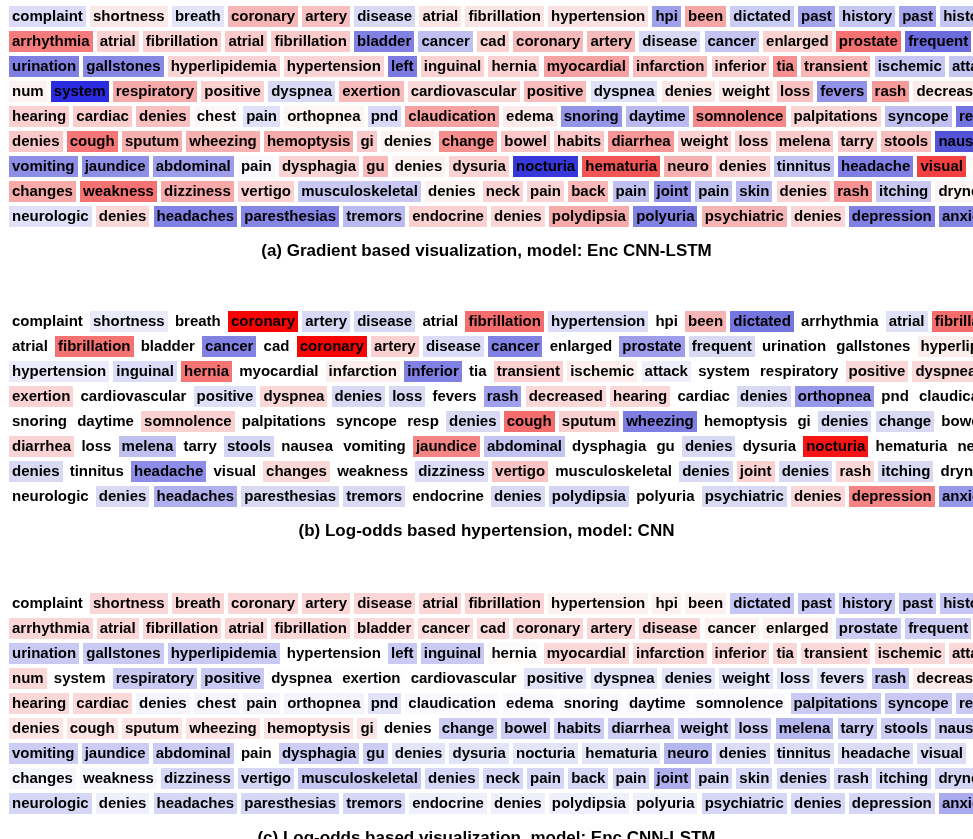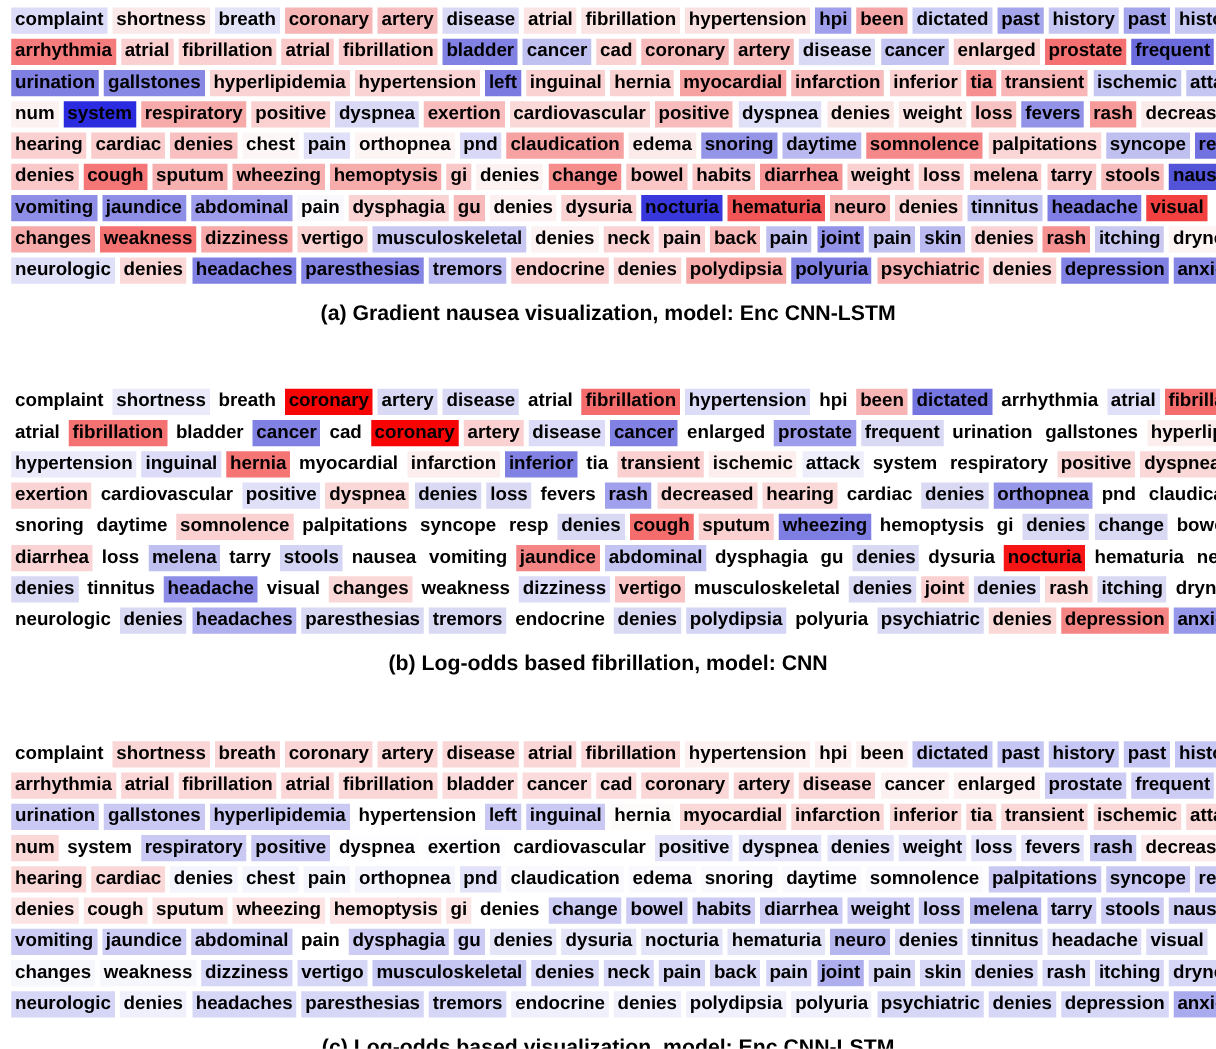--- a/index.html
+++ b/index.html
@@ -60,35 +60,35 @@
         <div class="text-line"><span class="chip" style="background-color: rgb(220, 220, 248);">complaint</span> <span class="chip" style="background-color: rgb(251, 233, 233);">shortness</span> <span class="chip" style="background-color: rgb(228, 228, 248);">breath</span> <span class="chip" style="background-color: rgb(247, 182, 182);">coronary</span> <span class="chip" style="background-color: rgb(247, 191, 191);">artery</span> <span class="chip" style="background-color: rgb(217, 217, 245);">disease</span> <span class="chip" style="background-color: rgb(251, 228, 228);">atrial</span> <span class="chip" style="background-color: rgb(251, 228, 228);">fibrillation</span> <span class="chip" style="background-color: rgb(251, 226, 226);">hypertension</span> <span class="chip" style="background-color: rgb(159, 159, 236);">hpi</span> <span class="chip" style="background-color: rgb(246, 166, 166);">been</span> <span class="chip" style="background-color: rgb(204, 205, 244);">dictated</span> <span class="chip" style="background-color: rgb(165, 165, 236);">past</span> <span class="chip" style="background-color: rgb(198, 198, 242);">history</span> <span class="chip" style="background-color: rgb(165, 165, 236);">past</span> <span class="chip" style="background-color: rgb(198, 198, 242);">history</span></div>
         <div class="text-line"><span class="chip" style="background-color: rgb(245, 124, 124);">arrhythmia</span> <span class="chip" style="background-color: rgb(250, 208, 208);">atrial</span> <span class="chip" style="background-color: rgb(250, 208, 208);">fibrillation</span> <span class="chip" style="background-color: rgb(250, 202, 202);">atrial</span> <span class="chip" style="background-color: rgb(250, 202, 202);">fibrillation</span> <span class="chip" style="background-color: rgb(129, 129, 228);">bladder</span> <span class="chip" style="background-color: rgb(192, 192, 240);">cancer</span> <span class="chip" style="background-color: rgb(250, 210, 210);">cad</span> <span class="chip" style="background-color: rgb(247, 186, 186);">coronary</span> <span class="chip" style="background-color: rgb(247, 186, 186);">artery</span> <span class="chip" style="background-color: rgb(217, 217, 245);">disease</span> <span class="chip" style="background-color: rgb(196, 196, 242);">cancer</span> <span class="chip" style="background-color: rgb(250, 210, 210);">enlarged</span> <span class="chip" style="background-color: rgb(245, 112, 112);">prostate</span> <span class="chip" style="background-color: rgb(107, 107, 221);">frequent</span></div>
         <div class="text-line"><span class="chip" style="background-color: rgb(127, 127, 226);">urination</span> <span class="chip" style="background-color: rgb(135, 135, 228);">gallstones</span> <span class="chip" style="background-color: rgb(250, 212, 212);">hyperlipidemia</span> <span class="chip" style="background-color: rgb(250, 212, 212);">hypertension</span> <span class="chip" style="background-color: rgb(122, 122, 225);">left</span> <span class="chip" style="background-color: rgb(250, 210, 210);">inguinal</span> <span class="chip" style="background-color: rgb(250, 210, 210);">hernia</span> <span class="chip" style="background-color: rgb(247, 162, 162);">myocardial</span> <span class="chip" style="background-color: rgb(248, 188, 188);">infarction</span> <span class="chip" style="background-color: rgb(250, 208, 208);">inferior</span> <span class="chip" style="background-color: rgb(246, 144, 144);">tia</span> <span class="chip" style="background-color: rgb(248, 182, 182);">transient</span> <span class="chip" style="background-color: rgb(198, 198, 242);">ischemic</span> <span class="chip" style="background-color: rgb(198, 198, 242);">attack</span></div>
         <div class="text-line"><span class="chip" style="background-color: rgb(253, 242, 242);">num</span> <span class="chip" style="background-color: rgb(43, 43, 224);">system</span> <span class="chip" style="background-color: rgb(247, 170, 170);">respiratory</span> <span class="chip" style="background-color: rgb(250, 208, 208);">positive</span> <span class="chip" style="background-color: rgb(217, 217, 245);">dyspnea</span> <span class="chip" style="background-color: rgb(248, 188, 188);">exertion</span> <span class="chip" style="background-color: rgb(250, 216, 216);">cardiovascular</span> <span class="chip" style="background-color: rgb(248, 188, 188);">positive</span> <span class="chip" style="background-color: rgb(224, 224, 248);">dyspnea</span> <span class="chip" style="background-color: rgb(251, 230, 230);">denies</span> <span class="chip" style="background-color: rgb(251, 230, 230);">weight</span> <span class="chip" style="background-color: rgb(248, 194, 194);">loss</span> <span class="chip" style="background-color: rgb(146, 146, 232);">fevers</span> <span class="chip" style="background-color: rgb(246, 154, 154);">rash</span> <span class="chip" style="background-color: rgb(251, 234, 234);">decreased</span></div>
         <div class="text-line"><span class="chip" style="background-color: rgb(250, 208, 208);">hearing</span> <span class="chip" style="background-color: rgb(250, 204, 204);">cardiac</span> <span class="chip" style="background-color: rgb(248, 192, 192);">denies</span> <span class="chip" style="background-color: rgb(253, 246, 246);">chest</span> <span class="chip" style="background-color: rgb(224, 224, 248);">pain</span> <span class="chip" style="background-color: rgb(253, 244, 244);">orthopnea</span> <span class="chip" style="background-color: rgb(217, 217, 247);">pnd</span> <span class="chip" style="background-color: rgb(247, 162, 162);">claudication</span> <span class="chip" style="background-color: rgb(251, 234, 234);">edema</span> <span class="chip" style="background-color: rgb(149, 149, 232);">snoring</span> <span class="chip" style="background-color: rgb(186, 186, 240);">daytime</span> <span class="chip" style="background-color: rgb(245, 136, 136);">somnolence</span> <span class="chip" style="background-color: rgb(250, 214, 214);">palpitations</span> <span class="chip" style="background-color: rgb(192, 192, 240);">syncope</span> <span class="chip" style="background-color: rgb(114, 114, 224);">resp</span></div>
         <div class="text-line"><span class="chip" style="background-color: rgb(250, 200, 200);">denies</span> <span class="chip" style="background-color: rgb(245, 118, 118);">cough</span> <span class="chip" style="background-color: rgb(247, 176, 176);">sputum</span> <span class="chip" style="background-color: rgb(247, 176, 176);">wheezing</span> <span class="chip" style="background-color: rgb(247, 172, 172);">hemoptysis</span> <span class="chip" style="background-color: rgb(250, 200, 200);">gi</span> <span class="chip" style="background-color: rgb(253, 242, 242);">denies</span> <span class="chip" style="background-color: rgb(246, 142, 142);">change</span> <span class="chip" style="background-color: rgb(250, 198, 198);">bowel</span> <span class="chip" style="background-color: rgb(250, 198, 198);">habits</span> <span class="chip" style="background-color: rgb(246, 150, 150);">diarrhea</span> <span class="chip" style="background-color: rgb(250, 208, 208);">weight</span> <span class="chip" style="background-color: rgb(250, 208, 208);">loss</span> <span class="chip" style="background-color: rgb(250, 202, 202);">melena</span> <span class="chip" style="background-color: rgb(250, 202, 202);">tarry</span> <span class="chip" style="background-color: rgb(248, 190, 190);">stools</span> <span class="chip" style="background-color: rgb(83, 83, 216);">nausea</span></div>
         <div class="text-line"><span class="chip" style="background-color: rgb(142, 142, 230);">vomiting</span> <span class="chip" style="background-color: rgb(142, 142, 230);">jaundice</span> <span class="chip" style="background-color: rgb(157, 157, 236);">abdominal</span> <span class="chip" style="background-color: rgb(248, 248, 253);">pain</span> <span class="chip" style="background-color: rgb(250, 212, 212);">dysphagia</span> <span class="chip" style="background-color: rgb(248, 186, 186);">gu</span> <span class="chip" style="background-color: rgb(253, 240, 240);">denies</span> <span class="chip" style="background-color: rgb(250, 210, 210);">dysuria</span> <span class="chip" style="background-color: rgb(55, 55, 220);">nocturia</span> <span class="chip" style="background-color: rgb(241, 85, 85);">hematuria</span> <span class="chip" style="background-color: rgb(247, 176, 176);">neuro</span> <span class="chip" style="background-color: rgb(250, 212, 212);">denies</span> <span class="chip" style="background-color: rgb(196, 196, 242);">tinnitus</span> <span class="chip" style="background-color: rgb(126, 126, 228);">headache</span> <span class="chip" style="background-color: rgb(243, 64, 64);">visual</span></div>
         <div class="text-line"><span class="chip" style="background-color: rgb(247, 170, 170);">changes</span> <span class="chip" style="background-color: rgb(245, 114, 114);">weakness</span> <span class="chip" style="background-color: rgb(247, 168, 168);">dizziness</span> <span class="chip" style="background-color: rgb(250, 210, 210);">vertigo</span> <span class="chip" style="background-color: rgb(200, 200, 242);">musculoskeletal</span> <span class="chip" style="background-color: rgb(253, 242, 242);">denies</span> <span class="chip" style="background-color: rgb(250, 212, 212);">neck</span> <span class="chip" style="background-color: rgb(250, 212, 212);">pain</span> <span class="chip" style="background-color: rgb(248, 184, 184);">back</span> <span class="chip" style="background-color: rgb(192, 192, 240);">pain</span> <span class="chip" style="background-color: rgb(146, 146, 232);">joint</span> <span class="chip" style="background-color: rgb(194, 194, 241);">pain</span> <span class="chip" style="background-color: rgb(186, 186, 240);">skin</span> <span class="chip" style="background-color: rgb(250, 212, 212);">denies</span> <span class="chip" style="background-color: rgb(246, 146, 146);">rash</span> <span class="chip" style="background-color: rgb(200, 200, 240);">itching</span> <span class="chip" style="background-color: rgb(253, 244, 244);">dryness</span></div>
         <div class="text-line"><span class="chip" style="background-color: rgb(224, 224, 248);">neurologic</span> <span class="chip" style="background-color: rgb(250, 216, 216);">denies</span> <span class="chip" style="background-color: rgb(129, 129, 228);">headaches</span> <span class="chip" style="background-color: rgb(133, 133, 228);">paresthesias</span> <span class="chip" style="background-color: rgb(186, 186, 240);">tremors</span> <span class="chip" style="background-color: rgb(250, 208, 208);">endocrine</span> <span class="chip" style="background-color: rgb(250, 214, 214);">denies</span> <span class="chip" style="background-color: rgb(247, 170, 170);">polydipsia</span> <span class="chip" style="background-color: rgb(129, 129, 228);">polyuria</span> <span class="chip" style="background-color: rgb(247, 180, 180);">psychiatric</span> <span class="chip" style="background-color: rgb(250, 214, 214);">denies</span> <span class="chip" style="background-color: rgb(129, 129, 228);">depression</span> <span class="chip" style="background-color: rgb(133, 133, 228);">anxiety</span></div>
       </div>
-    <div class="caption">(a) Gradient nausea visualization,  model: Enc CNN-LSTM</div>
+    <div class="caption">(a) Gradient based visualization,  model: Enc CNN-LSTM</div>
   </div>
 
   <div class="panel panel-b">
     <div class="text-block">
         <div class="text-line"><span class="chip" style="background-color: rgb(255, 255, 255);">complaint</span> <span class="chip" style="background-color: rgb(234, 234, 250);">shortness</span> <span class="chip" style="background-color: rgb(255, 255, 255);">breath</span> <span class="chip" style="background-color: rgb(247, 5, 5);">coronary</span> <span class="chip" style="background-color: rgb(217, 217, 246);">artery</span> <span class="chip" style="background-color: rgb(217, 217, 246);">disease</span> <span class="chip" style="background-color: rgb(255, 255, 255);">atrial</span> <span class="chip" style="background-color: rgb(245, 108, 108);">fibrillation</span> <span class="chip" style="background-color: rgb(220, 220, 248);">hypertension</span> <span class="chip" style="background-color: rgb(255, 255, 255);">hpi</span> <span class="chip" style="background-color: rgb(247, 180, 180);">been</span> <span class="chip" style="background-color: rgb(117, 117, 224);">dictated</span> <span class="chip" style="background-color: rgb(255, 255, 255);">arrhythmia</span> <span class="chip" style="background-color: rgb(224, 224, 248);">atrial</span> <span class="chip" style="background-color: rgb(245, 108, 108);">fibrillation</span></div>
         <div class="text-line"><span class="chip" style="background-color: rgb(255, 255, 255);">atrial</span> <span class="chip" style="background-color: rgb(245, 114, 114);">fibrillation</span> <span class="chip" style="background-color: rgb(255, 255, 255);">bladder</span> <span class="chip" style="background-color: rgb(129, 129, 228);">cancer</span> <span class="chip" style="background-color: rgb(255, 255, 255);">cad</span> <span class="chip" style="background-color: rgb(247, 5, 5);">coronary</span> <span class="chip" style="background-color: rgb(250, 208, 208);">artery</span> <span class="chip" style="background-color: rgb(220, 220, 248);">disease</span> <span class="chip" style="background-color: rgb(129, 129, 228);">cancer</span> <span class="chip" style="background-color: rgb(255, 255, 255);">enlarged</span> <span class="chip" style="background-color: rgb(157, 157, 236);">prostate</span> <span class="chip" style="background-color: rgb(217, 217, 244);">frequent</span> <span class="chip" style="background-color: rgb(255, 255, 255);">urination</span> <span class="chip" style="background-color: rgb(255, 255, 255);">gallstones</span> <span class="chip" style="background-color: rgb(253, 238, 238);">hyperlipidemia</span></div>
         <div class="text-line"><span class="chip" style="background-color: rgb(234, 234, 250);">hypertension</span> <span class="chip" style="background-color: rgb(220, 220, 248);">inguinal</span> <span class="chip" style="background-color: rgb(245, 117, 117);">hernia</span> <span class="chip" style="background-color: rgb(255, 255, 255);">myocardial</span> <span class="chip" style="background-color: rgb(253, 238, 238);">infarction</span> <span class="chip" style="background-color: rgb(129, 129, 228);">inferior</span> <span class="chip" style="background-color: rgb(255, 255, 255);">tia</span> <span class="chip" style="background-color: rgb(250, 208, 208);">transient</span> <span class="chip" style="background-color: rgb(253, 238, 238);">ischemic</span> <span class="chip" style="background-color: rgb(238, 238, 251);">attack</span> <span class="chip" style="background-color: rgb(255, 255, 255);">system</span> <span class="chip" style="background-color: rgb(255, 255, 255);">respiratory</span> <span class="chip" style="background-color: rgb(250, 216, 216);">positive</span> <span class="chip" style="background-color: rgb(250, 216, 216);">dyspnea</span></div>
         <div class="text-line"><span class="chip" style="background-color: rgb(250, 212, 212);">exertion</span> <span class="chip" style="background-color: rgb(255, 255, 255);">cardiovascular</span> <span class="chip" style="background-color: rgb(224, 224, 248);">positive</span> <span class="chip" style="background-color: rgb(250, 216, 216);">dyspnea</span> <span class="chip" style="background-color: rgb(217, 217, 244);">denies</span> <span class="chip" style="background-color: rgb(217, 217, 244);">loss</span> <span class="chip" style="background-color: rgb(255, 255, 255);">fevers</span> <span class="chip" style="background-color: rgb(160, 160, 236);">rash</span> <span class="chip" style="background-color: rgb(250, 216, 216);">decreased</span> <span class="chip" style="background-color: rgb(250, 216, 216);">hearing</span> <span class="chip" style="background-color: rgb(255, 255, 255);">cardiac</span> <span class="chip" style="background-color: rgb(217, 217, 244);">denies</span> <span class="chip" style="background-color: rgb(152, 152, 234);">orthopnea</span> <span class="chip" style="background-color: rgb(255, 255, 255);">pnd</span> <span class="chip" style="background-color: rgb(255, 255, 255);">claudication</span></div>
         <div class="text-line"><span class="chip" style="background-color: rgb(255, 255, 255);">snoring</span> <span class="chip" style="background-color: rgb(255, 255, 255);">daytime</span> <span class="chip" style="background-color: rgb(250, 208, 208);">somnolence</span> <span class="chip" style="background-color: rgb(255, 255, 255);">palpitations</span> <span class="chip" style="background-color: rgb(255, 255, 255);">syncope</span> <span class="chip" style="background-color: rgb(255, 255, 255);">resp</span> <span class="chip" style="background-color: rgb(217, 217, 244);">denies</span> <span class="chip" style="background-color: rgb(245, 108, 108);">cough</span> <span class="chip" style="background-color: rgb(250, 208, 208);">sputum</span> <span class="chip" style="background-color: rgb(125, 125, 226);">wheezing</span> <span class="chip" style="background-color: rgb(255, 255, 255);">hemoptysis</span> <span class="chip" style="background-color: rgb(255, 255, 255);">gi</span> <span class="chip" style="background-color: rgb(217, 217, 244);">denies</span> <span class="chip" style="background-color: rgb(217, 217, 244);">change</span> <span class="chip" style="background-color: rgb(255, 255, 255);">bowel</span> </div>
         <div class="text-line"><span class="chip" style="background-color: rgb(250, 212, 212);">diarrhea</span> <span class="chip" style="background-color: rgb(255, 255, 255);">loss</span> <span class="chip" style="background-color: rgb(192, 192, 240);">melena</span> <span class="chip" style="background-color: rgb(255, 255, 255);">tarry</span> <span class="chip" style="background-color: rgb(212, 212, 244);">stools</span> <span class="chip" style="background-color: rgb(255, 255, 255);">nausea</span> <span class="chip" style="background-color: rgb(255, 255, 255);">vomiting</span> <span class="chip" style="background-color: rgb(245, 133, 133);">jaundice</span> <span class="chip" style="background-color: rgb(196, 196, 242);">abdominal</span> <span class="chip" style="background-color: rgb(255, 255, 255);">dysphagia</span> <span class="chip" style="background-color: rgb(255, 255, 255);">gu</span> <span class="chip" style="background-color: rgb(217, 217, 244);">denies</span> <span class="chip" style="background-color: rgb(255, 255, 255);">dysuria</span> <span class="chip" style="background-color: rgb(247, 20, 20);">nocturia</span> <span class="chip" style="background-color: rgb(255, 255, 255);">hematuria</span> <span class="chip" style="background-color: rgb(255, 255, 255);">neuro</span></div>
         <div class="text-line"><span class="chip" style="background-color: rgb(217, 217, 244);">denies</span> <span class="chip" style="background-color: rgb(255, 255, 255);">tinnitus</span> <span class="chip" style="background-color: rgb(141, 141, 232);">headache</span> <span class="chip" style="background-color: rgb(255, 255, 255);">visual</span> <span class="chip" style="background-color: rgb(250, 216, 216);">changes</span> <span class="chip" style="background-color: rgb(255, 255, 255);">weakness</span> <span class="chip" style="background-color: rgb(220, 220, 248);">dizziness</span> <span class="chip" style="background-color: rgb(250, 196, 196);">vertigo</span> <span class="chip" style="background-color: rgb(255, 255, 255);">musculoskeletal</span> <span class="chip" style="background-color: rgb(217, 217, 244);">denies</span> <span class="chip" style="background-color: rgb(250, 208, 208);">joint</span> <span class="chip" style="background-color: rgb(217, 217, 244);">denies</span> <span class="chip" style="background-color: rgb(250, 216, 216);">rash</span> <span class="chip" style="background-color: rgb(217, 217, 244);">itching</span> <span class="chip" style="background-color: rgb(255, 255, 255);">dryness</span></div>
         <div class="text-line"><span class="chip" style="background-color: rgb(255, 255, 255);">neurologic</span> <span class="chip" style="background-color: rgb(217, 217, 244);">denies</span> <span class="chip" style="background-color: rgb(176, 176, 238);">headaches</span> <span class="chip" style="background-color: rgb(217, 217, 244);">paresthesias</span> <span class="chip" style="background-color: rgb(217, 217, 244);">tremors</span> <span class="chip" style="background-color: rgb(255, 255, 255);">endocrine</span> <span class="chip" style="background-color: rgb(217, 217, 244);">denies</span> <span class="chip" style="background-color: rgb(212, 212, 244);">polydipsia</span> <span class="chip" style="background-color: rgb(255, 255, 255);">polyuria</span> <span class="chip" style="background-color: rgb(217, 217, 244);">psychiatric</span> <span class="chip" style="background-color: rgb(250, 216, 216);">denies</span> <span class="chip" style="background-color: rgb(245, 133, 133);">depression</span> <span class="chip" style="background-color: rgb(152, 152, 234);">anxiety</span></div>
       </div>
-    <div class="caption">(b) Log-odds based fibrillation,  model: CNN</div>
+    <div class="caption">(b) Log-odds based hypertension,  model: CNN</div>
   </div>
 
   <div class="panel panel-c">
     <div class="text-block">
         <div class="text-line"><span class="chip" style="background-color: rgb(255, 255, 255);">complaint</span> <span class="chip" style="background-color: rgb(251, 214, 214);">shortness</span> <span class="chip" style="background-color: rgb(251, 214, 214);">breath</span> <span class="chip" style="background-color: rgb(251, 214, 214);">coronary</span> <span class="chip" style="background-color: rgb(251, 214, 214);">artery</span> <span class="chip" style="background-color: rgb(251, 214, 214);">disease</span> <span class="chip" style="background-color: rgb(251, 214, 214);">atrial</span> <span class="chip" style="background-color: rgb(251, 214, 214);">fibrillation</span> <span class="chip" style="background-color: rgb(253, 240, 240);">hypertension</span> <span class="chip" style="background-color: rgb(253, 240, 240);">hpi</span> <span class="chip" style="background-color: rgb(253, 240, 240);">been</span> <span class="chip" style="background-color: rgb(198, 198, 244);">dictated</span> <span class="chip" style="background-color: rgb(198, 198, 244);">past</span> <span class="chip" style="background-color: rgb(198, 198, 244);">history</span> <span class="chip" style="background-color: rgb(198, 198, 244);">past</span> <span class="chip" style="background-color: rgb(198, 198, 244);">history</span></div>
         <div class="text-line"><span class="chip" style="background-color: rgb(251, 214, 214);">arrhythmia</span> <span class="chip" style="background-color: rgb(251, 214, 214);">atrial</span> <span class="chip" style="background-color: rgb(251, 214, 214);">fibrillation</span> <span class="chip" style="background-color: rgb(251, 214, 214);">atrial</span> <span class="chip" style="background-color: rgb(251, 214, 214);">fibrillation</span> <span class="chip" style="background-color: rgb(251, 219, 219);">bladder</span> <span class="chip" style="background-color: rgb(251, 219, 219);">cancer</span> <span class="chip" style="background-color: rgb(251, 219, 219);">cad</span> <span class="chip" style="background-color: rgb(251, 214, 214);">coronary</span> <span class="chip" style="background-color: rgb(251, 214, 214);">artery</span> <span class="chip" style="background-color: rgb(251, 214, 214);">disease</span> <span class="chip" style="background-color: rgb(253, 240, 240);">cancer</span> <span class="chip" style="background-color: rgb(253, 240, 240);">enlarged</span> <span class="chip" style="background-color: rgb(204, 204, 244);">prostate</span> <span class="chip" style="background-color: rgb(204, 204, 244);">frequent</span></div>
         <div class="text-line"><span class="chip" style="background-color: rgb(201, 201, 244);">urination</span> <span class="chip" style="background-color: rgb(201, 201, 244);">gallstones</span> <span class="chip" style="background-color: rgb(201, 201, 244);">hyperlipidemia</span> <span class="chip" style="background-color: rgb(255, 255, 255);">hypertension</span> <span class="chip" style="background-color: rgb(201, 201, 244);">left</span> <span class="chip" style="background-color: rgb(201, 201, 244);">inguinal</span> <span class="chip" style="background-color: rgb(253, 250, 250);">hernia</span> <span class="chip" style="background-color: rgb(251, 216, 216);">myocardial</span> <span class="chip" style="background-color: rgb(251, 216, 216);">infarction</span> <span class="chip" style="background-color: rgb(251, 216, 216);">inferior</span> <span class="chip" style="background-color: rgb(251, 216, 216);">tia</span> <span class="chip" style="background-color: rgb(251, 216, 216);">transient</span> <span class="chip" style="background-color: rgb(251, 216, 216);">ischemic</span> <span class="chip" style="background-color: rgb(251, 216, 216);">attack</span></div>
         <div class="text-line"><span class="chip" style="background-color: rgb(251, 216, 216);">num</span> <span class="chip" style="background-color: rgb(255, 255, 255);">system</span> <span class="chip" style="background-color: rgb(201, 201, 244);">respiratory</span> <span class="chip" style="background-color: rgb(201, 201, 244);">positive</span> <span class="chip" style="background-color: rgb(253, 253, 255);">dyspnea</span> <span class="chip" style="background-color: rgb(253, 253, 255);">exertion</span> <span class="chip" style="background-color: rgb(255, 255, 255);">cardiovascular</span> <span class="chip" style="background-color: rgb(226, 226, 248);">positive</span> <span class="chip" style="background-color: rgb(226, 226, 248);">dyspnea</span> <span class="chip" style="background-color: rgb(226, 226, 248);">denies</span> <span class="chip" style="background-color: rgb(226, 226, 248);">weight</span> <span class="chip" style="background-color: rgb(226, 226, 248);">loss</span> <span class="chip" style="background-color: rgb(226, 226, 248);">fevers</span> <span class="chip" style="background-color: rgb(198, 198, 242);">rash</span> <span class="chip" style="background-color: rgb(253, 234, 234);">decreased</span></div>
         <div class="text-line"><span class="chip" style="background-color: rgb(251, 216, 216);">hearing</span> <span class="chip" style="background-color: rgb(251, 216, 216);">cardiac</span> <span class="chip" style="background-color: rgb(244, 244, 252);">denies</span> <span class="chip" style="background-color: rgb(244, 244, 252);">chest</span> <span class="chip" style="background-color: rgb(244, 244, 252);">pain</span> <span class="chip" style="background-color: rgb(244, 244, 252);">orthopnea</span> <span class="chip" style="background-color: rgb(226, 226, 248);">pnd</span> <span class="chip" style="background-color: rgb(249, 249, 254);">claudication</span> <span class="chip" style="background-color: rgb(249, 249, 254);">edema</span> <span class="chip" style="background-color: rgb(249, 249, 254);">snoring</span> <span class="chip" style="background-color: rgb(249, 249, 254);">daytime</span> <span class="chip" style="background-color: rgb(249, 249, 254);">somnolence</span> <span class="chip" style="background-color: rgb(201, 201, 244);">palpitations</span> <span class="chip" style="background-color: rgb(201, 201, 244);">syncope</span> <span class="chip" style="background-color: rgb(201, 201, 244);">resp</span></div>
         <div class="text-line"><span class="chip" style="background-color: rgb(252, 228, 228);">denies</span> <span class="chip" style="background-color: rgb(252, 228, 228);">cough</span> <span class="chip" style="background-color: rgb(252, 228, 228);">sputum</span> <span class="chip" style="background-color: rgb(252, 228, 228);">wheezing</span> <span class="chip" style="background-color: rgb(252, 228, 228);">hemoptysis</span> <span class="chip" style="background-color: rgb(252, 228, 228);">gi</span> <span class="chip" style="background-color: rgb(255, 255, 255);">denies</span> <span class="chip" style="background-color: rgb(204, 204, 244);">change</span> <span class="chip" style="background-color: rgb(204, 204, 244);">bowel</span> <span class="chip" style="background-color: rgb(204, 204, 244);">habits</span> <span class="chip" style="background-color: rgb(204, 204, 244);">diarrhea</span> <span class="chip" style="background-color: rgb(204, 204, 244);">weight</span> <span class="chip" style="background-color: rgb(204, 204, 244);">loss</span> <span class="chip" style="background-color: rgb(182, 182, 239);">melena</span> <span class="chip" style="background-color: rgb(204, 204, 244);">tarry</span> <span class="chip" style="background-color: rgb(204, 204, 244);">stools</span> <span class="chip" style="background-color: rgb(204, 204, 244);">nausea</span></div>

